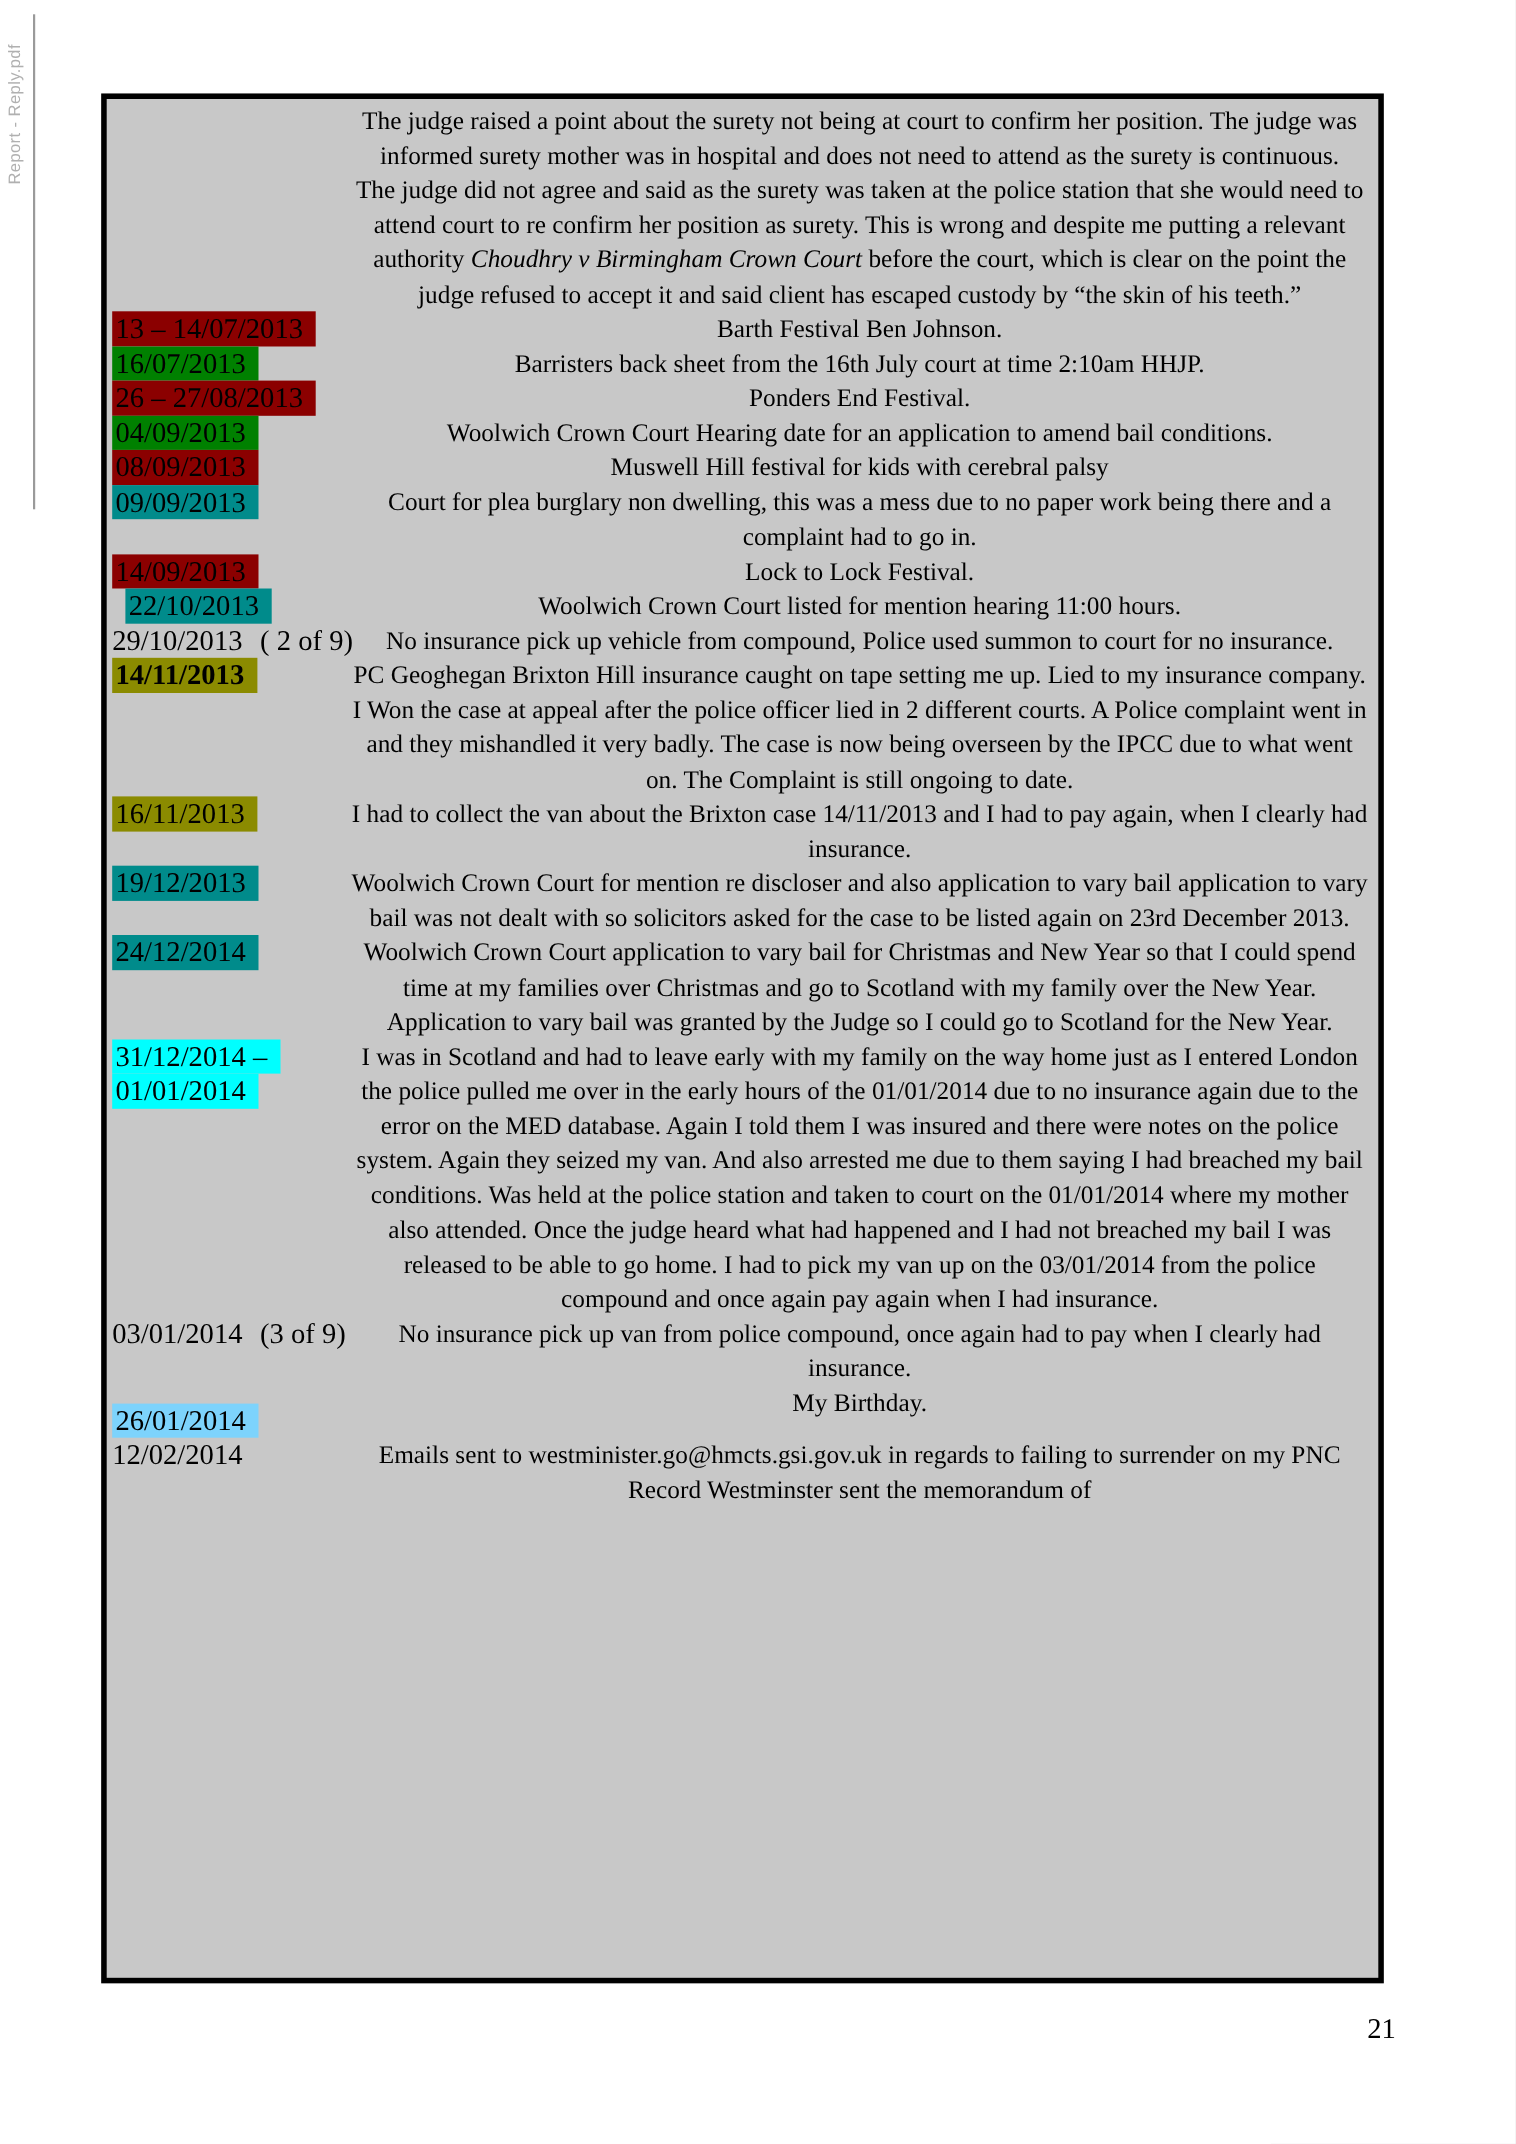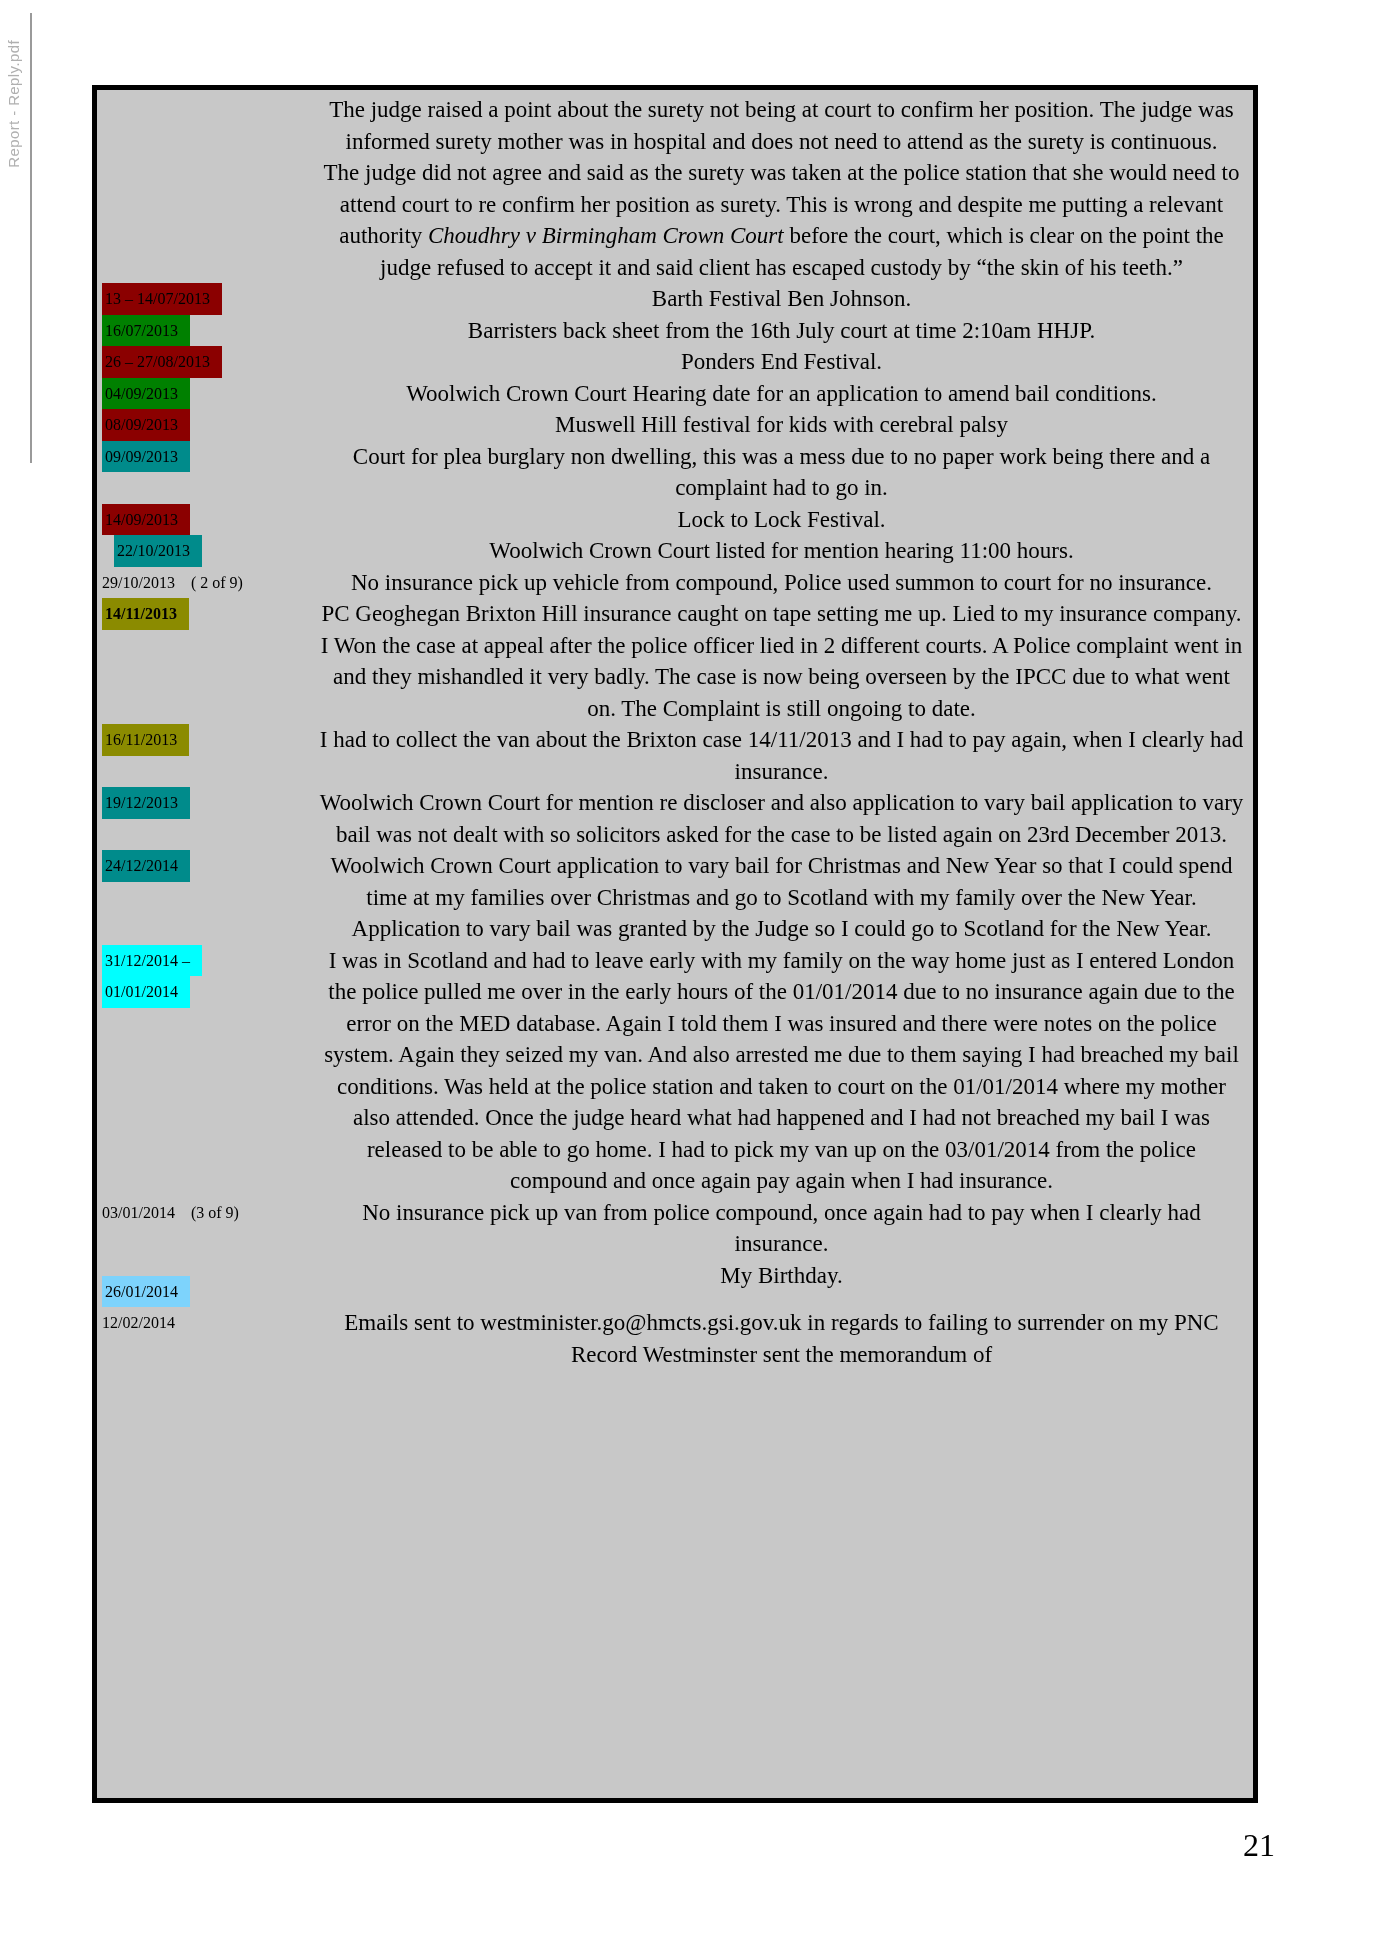--- a/index.html
+++ b/index.html
@@ -26,39 +26,39 @@
     box-sizing:border-box;
     border:5px solid #000;
     background:#c8c8c8;
     padding:4px 0 0 5px;
     overflow:hidden;
   }
   .entries{width:100%;}
   .row{display:flex;align-items:flex-start;}
   .cell-date{
     width:216px;flex:none;
-    font-size:16px;line-height:31.5px;
+    font-size:26px;line-height:31.5px;
     white-space:nowrap;
   }
   .cell-body{
     flex:1;min-width:0;
     font-size:23px;line-height:31.5px;
     padding-right:8px;
     text-align:center;
   }
   .hl{
     display:inline-block;
     line-height:31.5px;
     padding:0 12px 0 3px;
   }
   .suffix{margin-left:16px;}
   .em{font-style:italic;}
   .page-number{
     position:absolute;left:1243px;top:1830px;
-    font-size:32px;line-height:30px;
+    font-size:26px;line-height:30px;
   }
 </style>
 </head>
 <body>
 
 <div class="vline" style="background: rgb(154, 154, 154);"></div>
 <div class="vlabel" style="color: rgb(176, 176, 176);">Report - Reply.pdf</div>
 
 <div class="content-box" style="background: rgb(200, 200, 200); border-color: rgb(0, 0, 0);">
   <div class="entries">

